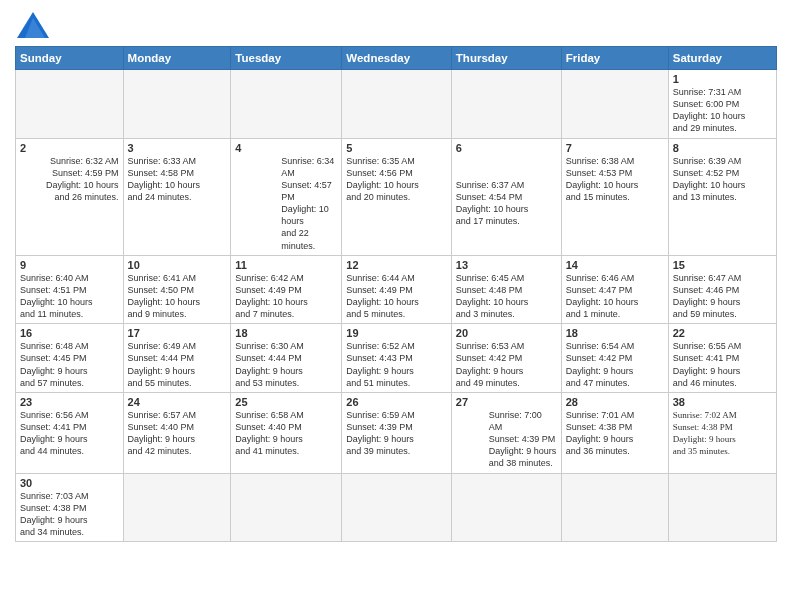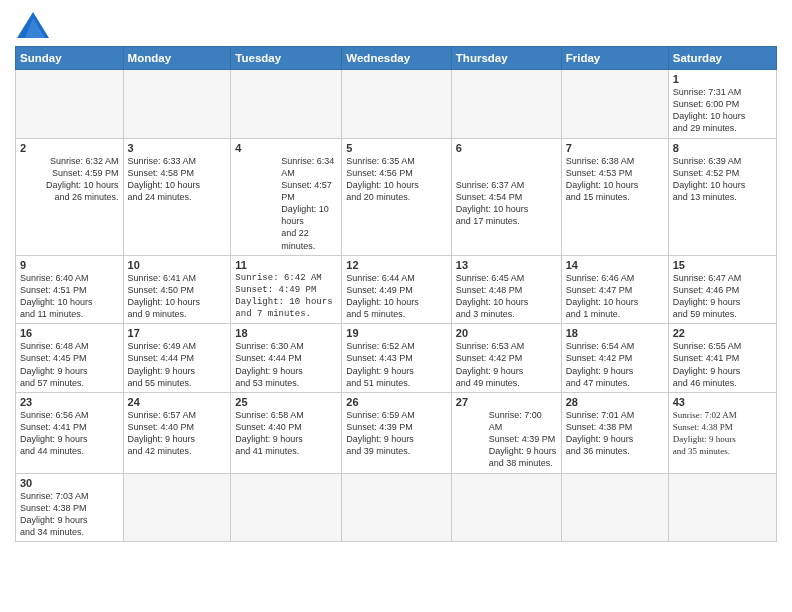--- a/index.html
+++ b/index.html
@@ -198,21 +198,21 @@
           </td>
           <td>
             <span class="day-number">10</span>
             <div class="day-info" style="white-space: pre-line;">Sunrise: 6:41 AM
 Sunset: 4:50 PM
 Daylight: 10 hours
 and 9 minutes.</div>
           </td>
           <td>
             <span class="day-number">11</span>
-            <div class="day-info" style="white-space: pre-line; font-family: Liberation Mono, monospace;">Sunrise: 6:42 AM
+            <div class="day-info" style="white-space: pre-line;">Sunrise: 6:42 AM
 Sunset: 4:49 PM
 Daylight: 10 hours
 and 7 minutes.</div>
           </td>
           <td>
             <span class="day-number">12</span>
             <div class="day-info" style="white-space: pre-line;">Sunrise: 6:44 AM
 Sunset: 4:49 PM
 Daylight: 10 hours
 and 5 minutes.</div>
@@ -327,21 +327,21 @@
 and 38 minutes.</div>
           </td>
           <td>
             <span class="day-number">28</span>
             <div class="day-info" style="white-space: pre-line;">Sunrise: 7:01 AM
 Sunset: 4:38 PM
 Daylight: 9 hours
 and 36 minutes.</div>
           </td>
           <td>
-            <span class="day-number">43</span>
+            <span class="day-number">38</span>
             <div class="day-info" style="white-space: pre-line; font-family: Liberation Serif, serif;">Sunrise: 7:02 AM
 Sunset: 4:38 PM
 Daylight: 9 hours
 and 35 minutes.</div>
           </td>
         </tr>
         <tr class="last-row">
           <td>
             <span class="day-number">30</span>
             <div class="day-info" style="white-space: pre-line;">Sunrise: 7:03 AM

